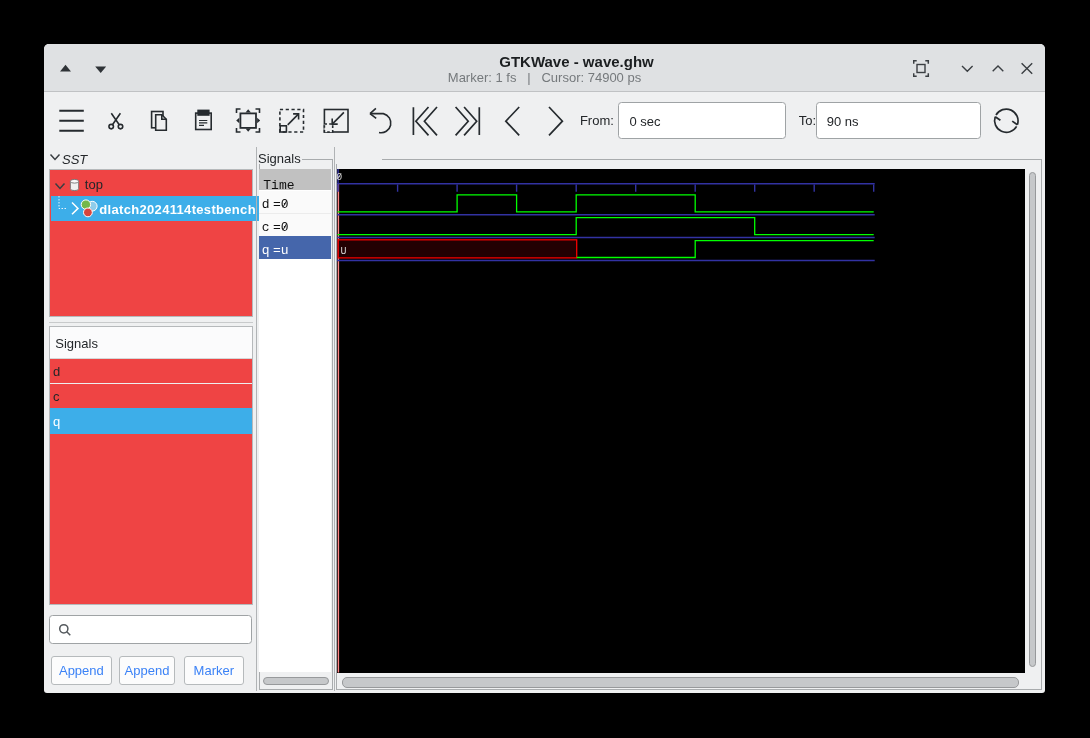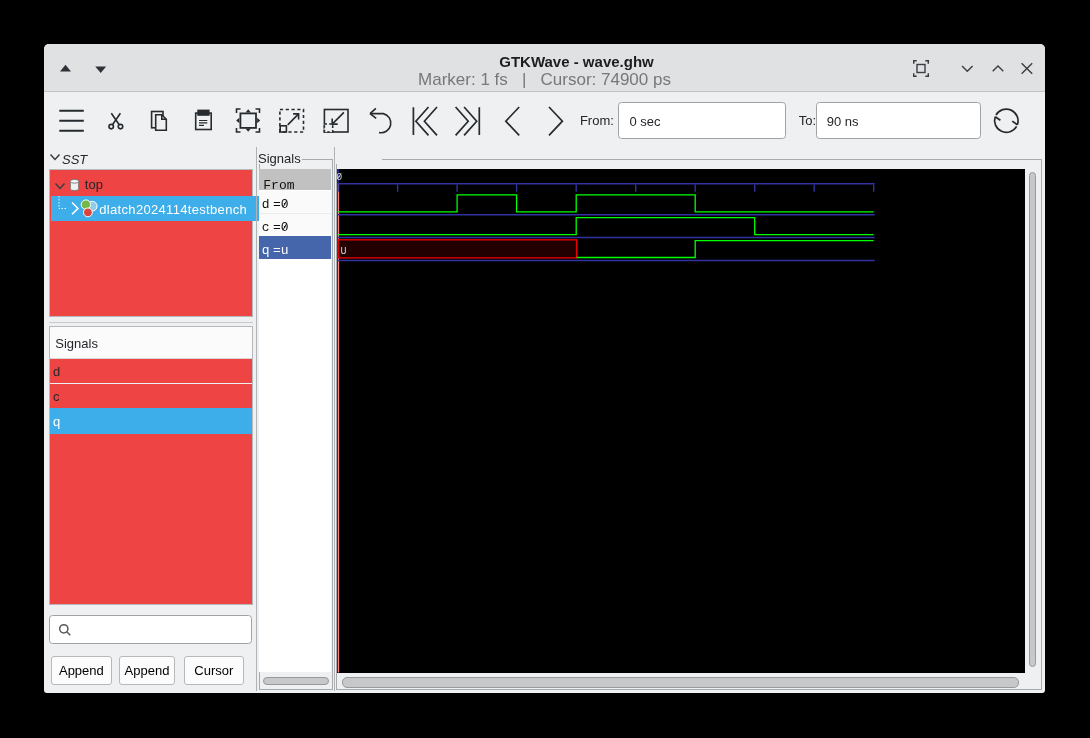--- a/index.html
+++ b/index.html
@@ -4,30 +4,30 @@
 html,body{margin:0;padding:0;background:#000;}
 #page{position:relative;width:1090px;height:738px;background:#000;overflow:hidden;
   font-family:"Liberation Sans",sans-serif;color:#232629;}
 .abs{position:absolute;}
 #win{position:absolute;left:44px;top:44px;width:1001px;height:649px;background:#eff0f1;
   border-radius:5px 5px 3px 3px;overflow:hidden;}
 #titlebar{position:absolute;left:0;top:0;width:1001px;height:46.5px;background:#dfe1e3;
   border-bottom:1px solid #c0c2c4;}
 .ttl{position:absolute;left:0;top:9px;width:1001px;text-align:center;font-size:15px;
   font-weight:bold;color:#1b1e20;margin-left:32px;}
-.sub{position:absolute;left:0;top:26px;width:1001px;text-align:center;font-size:17px;
+.sub{position:absolute;left:0;top:26px;width:1001px;text-align:center;font-size:13px;
   color:#75797c;}
 #toolbar{position:absolute;left:0;top:47.5px;width:1001px;height:55px;background:#eff0f1;}
 .lbl{font-size:13px;color:#232629;}
 .inp{position:absolute;background:#fff;border:1px solid #9fa3a5;border-radius:3.5px;
   font-size:13px;color:#232629;}
 .inp span{position:absolute;left:10px;top:11px;}
 .panebox{position:absolute;background:#ef4444;border:1px solid #b6b9bb;}
 .btn{position:absolute;background:#fcfcfc;border:1px solid #b6babc;border-radius:3px;
-  font-size:13px;color:#000000;text-align:center;}
+  font-size:13px;color:#3b82f6;text-align:center;}
 .frameline{position:absolute;background:#a8abad;}
 .mono{font-family:"Liberation Mono",monospace;}
 </style></head>
 <body>
 <div id="page">
 <div id="win">
   <div id="titlebar">
 
     <svg class="abs" style="left:14px;top:19px" width="100" height="14" viewBox="0 0 100 14">
       <path d="M 2,8.5 L 13,8.5 L 7.5,1.8 Z" fill="#2f3337"></path>
@@ -131,21 +131,21 @@
 
     <svg class="abs" style="left:4px;top:12px" width="12" height="9" viewBox="0 0 12 9">
       <path d="M 1.5,1.5 L 6,6.5 L 10.5,1.5" stroke="#3a3e42" stroke-width="1.5" fill="none"></path>
     </svg>
     <svg class="abs" style="left:18.5px;top:8.8px" width="11" height="14" viewBox="0 0 12 15" preserveAspectRatio="none">
       <path d="M 1.5,3.5 V 11.5 A 4.5,2 0 0 0 10.5,11.5 V 3.5" fill="#f0f0f0" stroke="#777" stroke-width="1"></path>
       <ellipse cx="6" cy="3.5" rx="4.5" ry="2" fill="#fafafa" stroke="#777" stroke-width="1"></ellipse>
     </svg>
     <div class="abs lbl" style="left:34.5px;top:7.5px;">top</div>
 
-    <div class="abs" style="left:1px;top:26.5px;width:228px;height:25.3px;background:#3daee9;overflow:hidden;">
+    <div class="abs" style="left:1px;top:26.5px;width:228px;height:25.3px;background:#3daee9;overflow:hidden;font-weight:bold;">
       <svg class="abs" style="left:0;top:0" width="200" height="26" viewBox="0 0 200 26">
         <path d="M 8,0 V 12.5 H 16" stroke="#e8f4fb" stroke-width="1" stroke-dasharray="1.5,1.5" fill="none"></path>
         <path d="M 21,6.5 L 27,12.4 L 21,18.3" stroke="#fff" stroke-width="1.5" fill="none"></path>
 
         <g>
           <circle cx="41.2" cy="10.2" r="4.9" fill="#8fccea" stroke="#fff" stroke-width="1"></circle>
           <circle cx="34.9" cy="8.6" r="4.7" fill="#74b84a" stroke="#fff" stroke-width="1"></circle>
           <circle cx="36.9" cy="16.4" r="4.4" fill="#d8453c" stroke="#fff" stroke-width="1"></circle>
         </g>
       </svg>
@@ -164,33 +164,33 @@
     <div class="abs" style="left:2.8px;top:87px;color:#fff;font-size:13px;">q</div>
   </div>
   <div class="inp" style="left:5.3px;top:570.7px;width:201px;height:27.3px;">
     <svg class="abs" style="left:8px;top:7px" width="14" height="14" viewBox="0 0 14 14">
       <circle cx="5.8" cy="5.8" r="4.1" stroke="#555a5e" stroke-width="1.5" fill="none"></circle>
       <path d="M 8.8,8.8 L 12.3,12.3" stroke="#555a5e" stroke-width="1.5"></path>
     </svg>
   </div>
   <div class="btn" style="left:6.8px;top:612px;width:59.2px;height:27.3px;line-height:27.3px;">Append</div>
   <div class="btn" style="left:75.3px;top:612px;width:53.4px;height:27.3px;line-height:27.3px;">Append</div>
-  <div class="btn" style="left:139.5px;top:612px;width:58.7px;height:27.3px;line-height:27.3px;">Cursor</div>
+  <div class="btn" style="left:139.5px;top:612px;width:58.7px;height:27.3px;line-height:27.3px;">Marker</div>
 
   <div class="abs" style="left:212.3px;top:103px;width:1px;height:544px;background:#b0b3b5;"></div>
   <div class="abs" style="left:290.4px;top:103px;width:1px;height:544px;background:#b0b3b5;"></div>
 
   <div class="abs lbl" style="left:214px;top:107.3px;">Signals</div>
   <div class="frameline" style="left:257.5px;top:115px;width:30.6px;height:1px;"></div>
   <div class="frameline" style="left:214.8px;top:119.5px;width:1px;height:525.8px;"></div>
   <div class="frameline" style="left:287.6px;top:115px;width:1px;height:530.3px;"></div>
   <div class="frameline" style="left:214.8px;top:645.3px;width:73.8px;height:1px;"></div>
   <div class="abs mono" style="left:215.3px;top:124.9px;width:72px;height:503.1px;background:#fff;font-size:13px;color:#111;">
     <div class="abs" style="left:0;top:0.3px;width:72px;height:21.2px;background:#c1c1c1;">
-          <span class="abs" style="left:4px;top:8.9px;">From</span>
+          <span class="abs" style="left:4px;top:8.9px;">Time</span>
         </div>
     <div class="abs" style="left:0;top:21.7px;width:72px;height:22.8px;background:#fafafa;border-bottom:1px solid #ececec;">
           <span class="abs" style="left:2.5px;top:6.4px;">d</span>
           <span class="abs" style="left:13.7px;top:6.4px;">=0</span>
         </div>
     <div class="abs" style="left:0;top:44.8px;width:72px;height:22.7px;background:#fafafa;border-bottom:1px solid #ececec;">
           <span class="abs" style="left:2.5px;top:6.4px;">c</span>
           <span class="abs" style="left:13.7px;top:6.4px;">=0</span>
         </div>
     <div class="abs" style="left:0;top:67.5px;width:72px;height:22.9px;background:#4566ab;color:#fff;">

